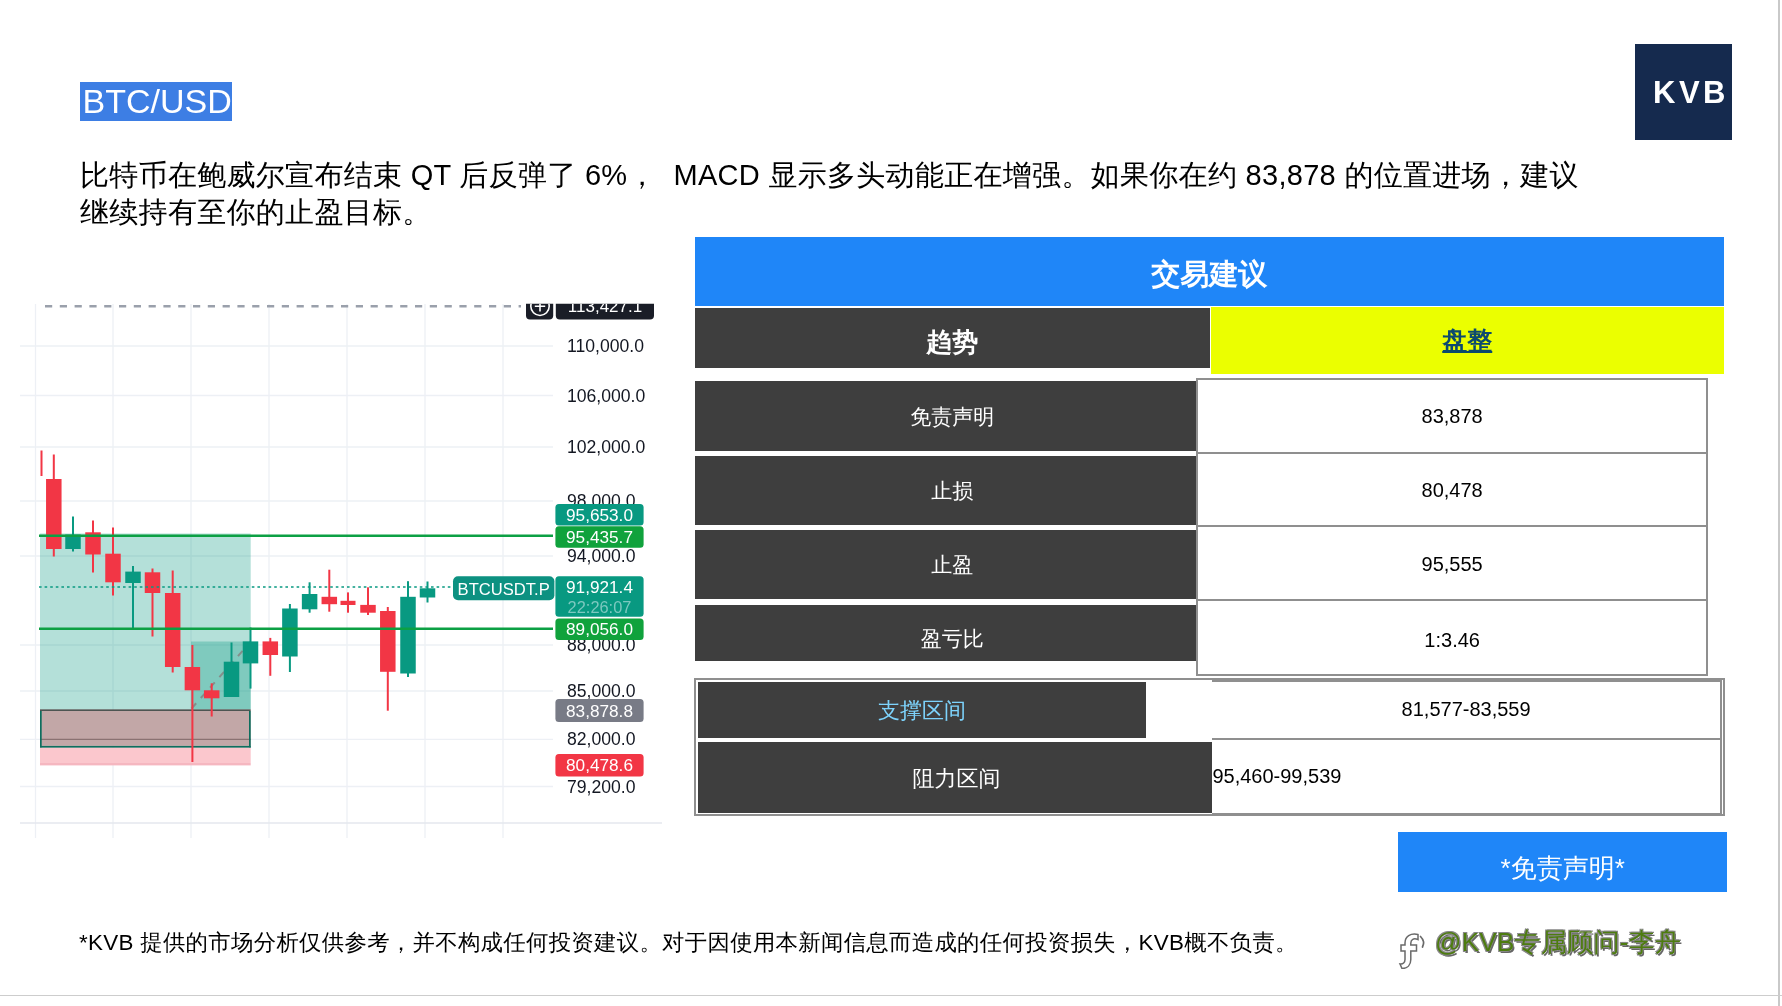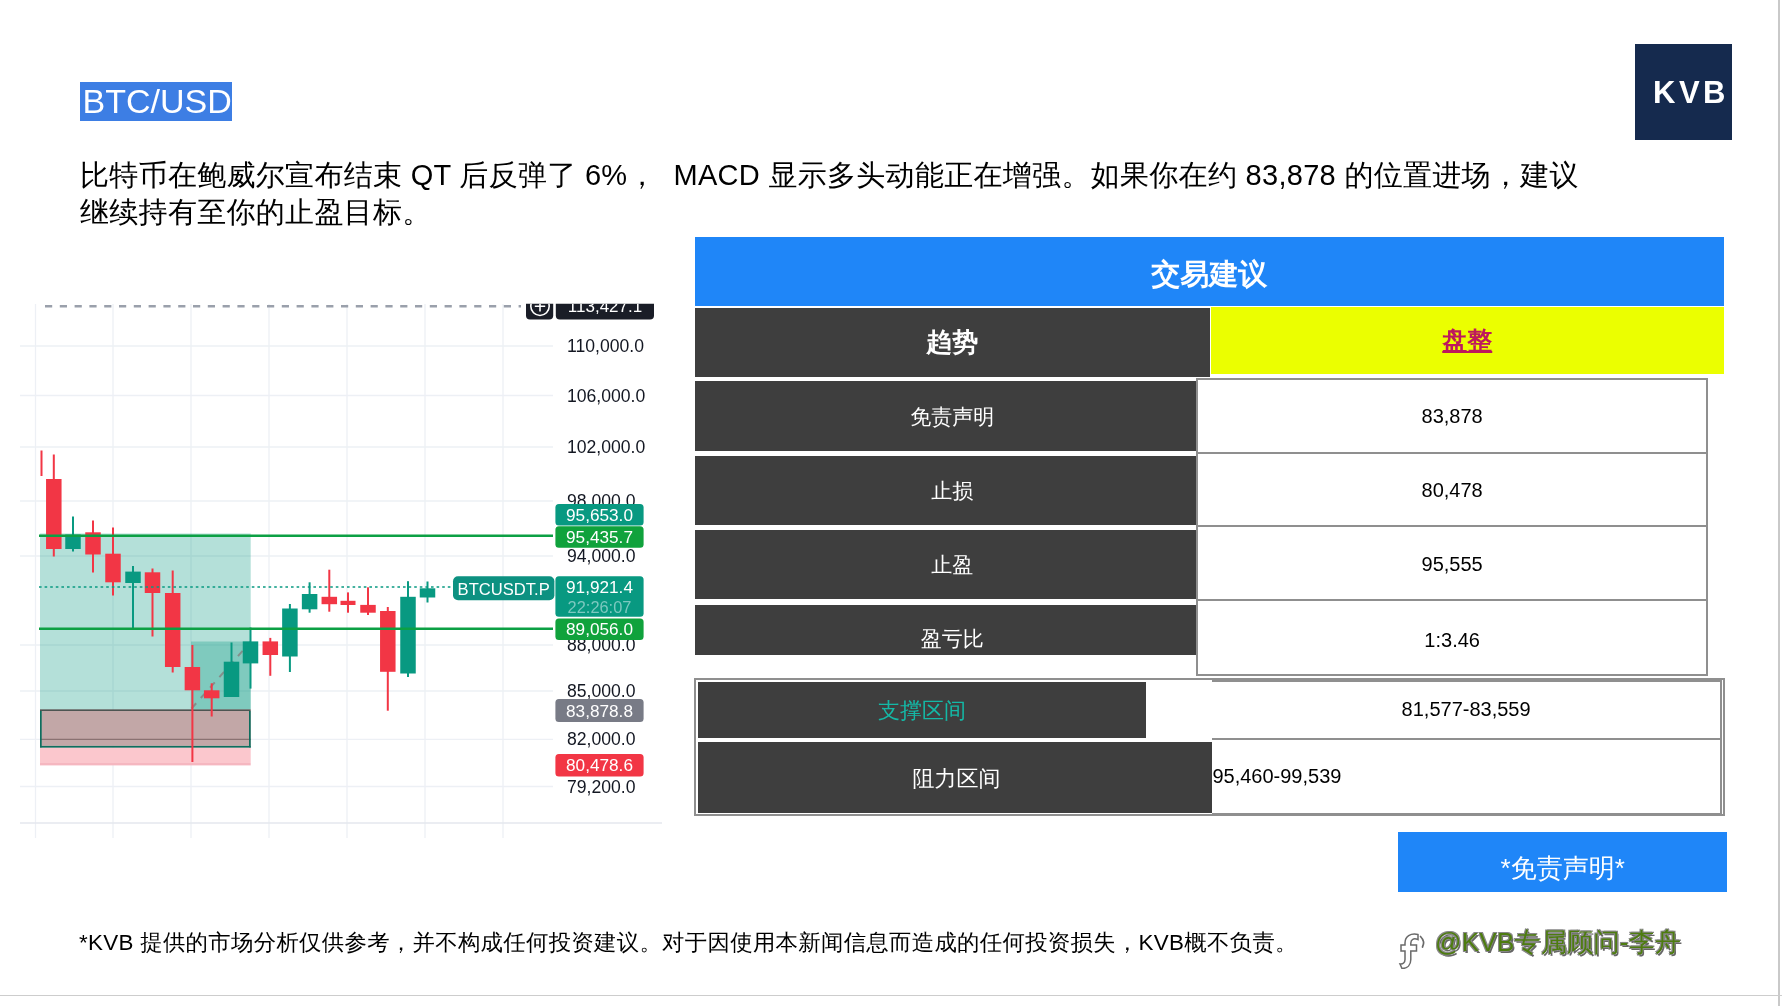--- a/index.html
+++ b/index.html
@@ -128,35 +128,35 @@
     <rect x="555.4" y="618.4" width="88.2" height="21.6" rx="3.5" fill="#10A23C"></rect>
     <text x="599.5" y="629.1999999999999" font-size="17.2" fill="#fff" text-anchor="middle" dominant-baseline="central">89,056.0</text>
     <rect x="555.4" y="699.0" width="88.2" height="23.0" rx="3.5" fill="#787B86"></rect>
     <text x="599.5" y="710.5" font-size="17.2" fill="#fff" text-anchor="middle" dominant-baseline="central">83,878.8</text>
     <rect x="555.4" y="754.0" width="88.2" height="22.5" rx="3.5" fill="#F23645"></rect>
     <text x="599.5" y="765.25" font-size="17.2" fill="#fff" text-anchor="middle" dominant-baseline="central">80,478.6</text>
   </svg>
 
 <div class="abs" style="left:695px;top:236.6px;width:1028.5px;height:69px;background:#1F86F8;color:#fff;font-weight:bold;font-size:29px;text-align:center;line-height:74.8px">交易建议</div>
 
-<div class="dcell" style="top:308.1px;height:69px;font-size:26px;font-weight:bold;line-height:69.6px">趋势</div>
-<div class="abs" style="left:1211px;top:307.4px;width:512.5px;height:66.7px;background:#EBFF00;color:#be185d;font-size:25px;font-weight:bold;text-align:center;line-height:66.4px"><span style="text-decoration:underline">盘整</span></div>
+<div class="dcell" style="top:308.1px;height:60px;font-size:26px;font-weight:bold;line-height:69.6px">趋势</div>
+<div class="abs" style="left:1211px;top:307.4px;width:512.5px;height:66.7px;background:#EBFF00;color:#0c4a6e;font-size:25px;font-weight:bold;text-align:center;line-height:66.4px"><span style="text-decoration:underline">盘整</span></div>
 
 <div class="dcell" style="top:380.5px;height:70.6px;line-height:71.6px">免责声明</div>
 <div class="dcell" style="top:456.3px;height:68.7px;line-height:70.4px">止损</div>
 <div class="dcell" style="top:530.3px;height:69.1px;line-height:70.9px">止盈</div>
-<div class="dcell" style="top:604.7px;height:50px;line-height:68.6px">盈亏比</div>
+<div class="dcell" style="top:604.7px;height:56px;line-height:68.6px">盈亏比</div>
 
 <div class="wcell" style="top:377.6px;height:76.4px;line-height:72px">83,878</div>
 <div class="wcell" style="top:452.0px;height:74.5px;line-height:72.4px">80,478</div>
 <div class="wcell" style="top:524.5px;height:76px;line-height:74.6px">95,555</div>
 <div class="wcell" style="top:598.5px;height:77.4px;line-height:79.2px">1:3.46</div>
 
 <div class="abs" style="left:694.3px;top:678.3px;width:1030.4px;height:138.1px;border:2px solid #8f8f8f"></div>
-<div class="abs" style="left:698px;top:681.6px;width:448px;height:56.4px;background:#3E3E3E;color:#14b8a6;font-size:22px;text-align:center;line-height:58.8px">支撑区间</div>
+<div class="abs" style="left:698px;top:681.6px;width:448px;height:56.4px;background:#3E3E3E;color:#7dd3fc;font-size:22px;text-align:center;line-height:58.8px">支撑区间</div>
 <div class="abs" style="left:698px;top:742.3px;width:517px;height:70.5px;background:#3E3E3E;color:#fff;font-size:22px;text-align:center;line-height:73.8px">阻力区间</div>
 <div class="abs" style="left:1212.4px;top:680.4px;width:509.4px;height:60px;background:#fff;font-size:20px;text-align:center;line-height:54.2px;border:2px solid #8f8f8f;border-left:none">81,577-83,559</div>
 <div class="abs" style="left:1212.4px;top:738.4px;width:509.4px;height:76.4px;background:#fff;font-size:20px;text-align:left;line-height:73.6px;border:2px solid #8f8f8f;border-left:none">95,460-99,539</div>
 
 <div class="abs" style="left:1398px;top:831.9px;width:329.4px;height:60.2px;background:#1F86F8;color:#ffffff;font-size:26px;text-align:center;line-height:73px">*免责声明*</div>
 
 <div class="abs" style="left:79px;top:927.1px;font-size:22.4px;color:#000;letter-spacing:0.3px">*KVB 提供的市场分析仅供参考，并不构成任何投资建议。对于因使用本新闻信息而造成的任何投资损失，KVB概不负责。</div>
 
 <svg class="abs" style="left:1395px;top:931px" width="32" height="38" viewBox="0 0 32 38">
     <path d="M23 3.5 C15.5 1.8 10 5.5 10 12 L10 14 L6 14 L6 20 L10 20 L10 28.5 C10 31.5 8 33.5 5 33 L7 37.5 C12.5 37.5 15.8 34 15.8 28.5 L15.8 20 L21.5 20 L21.5 14 L15.8 14 L15.8 12.2 C15.8 8.5 18.5 6.8 23 8.6 Z" fill="#ffffff" stroke="#6a6a6a" stroke-width="1.5"></path>

